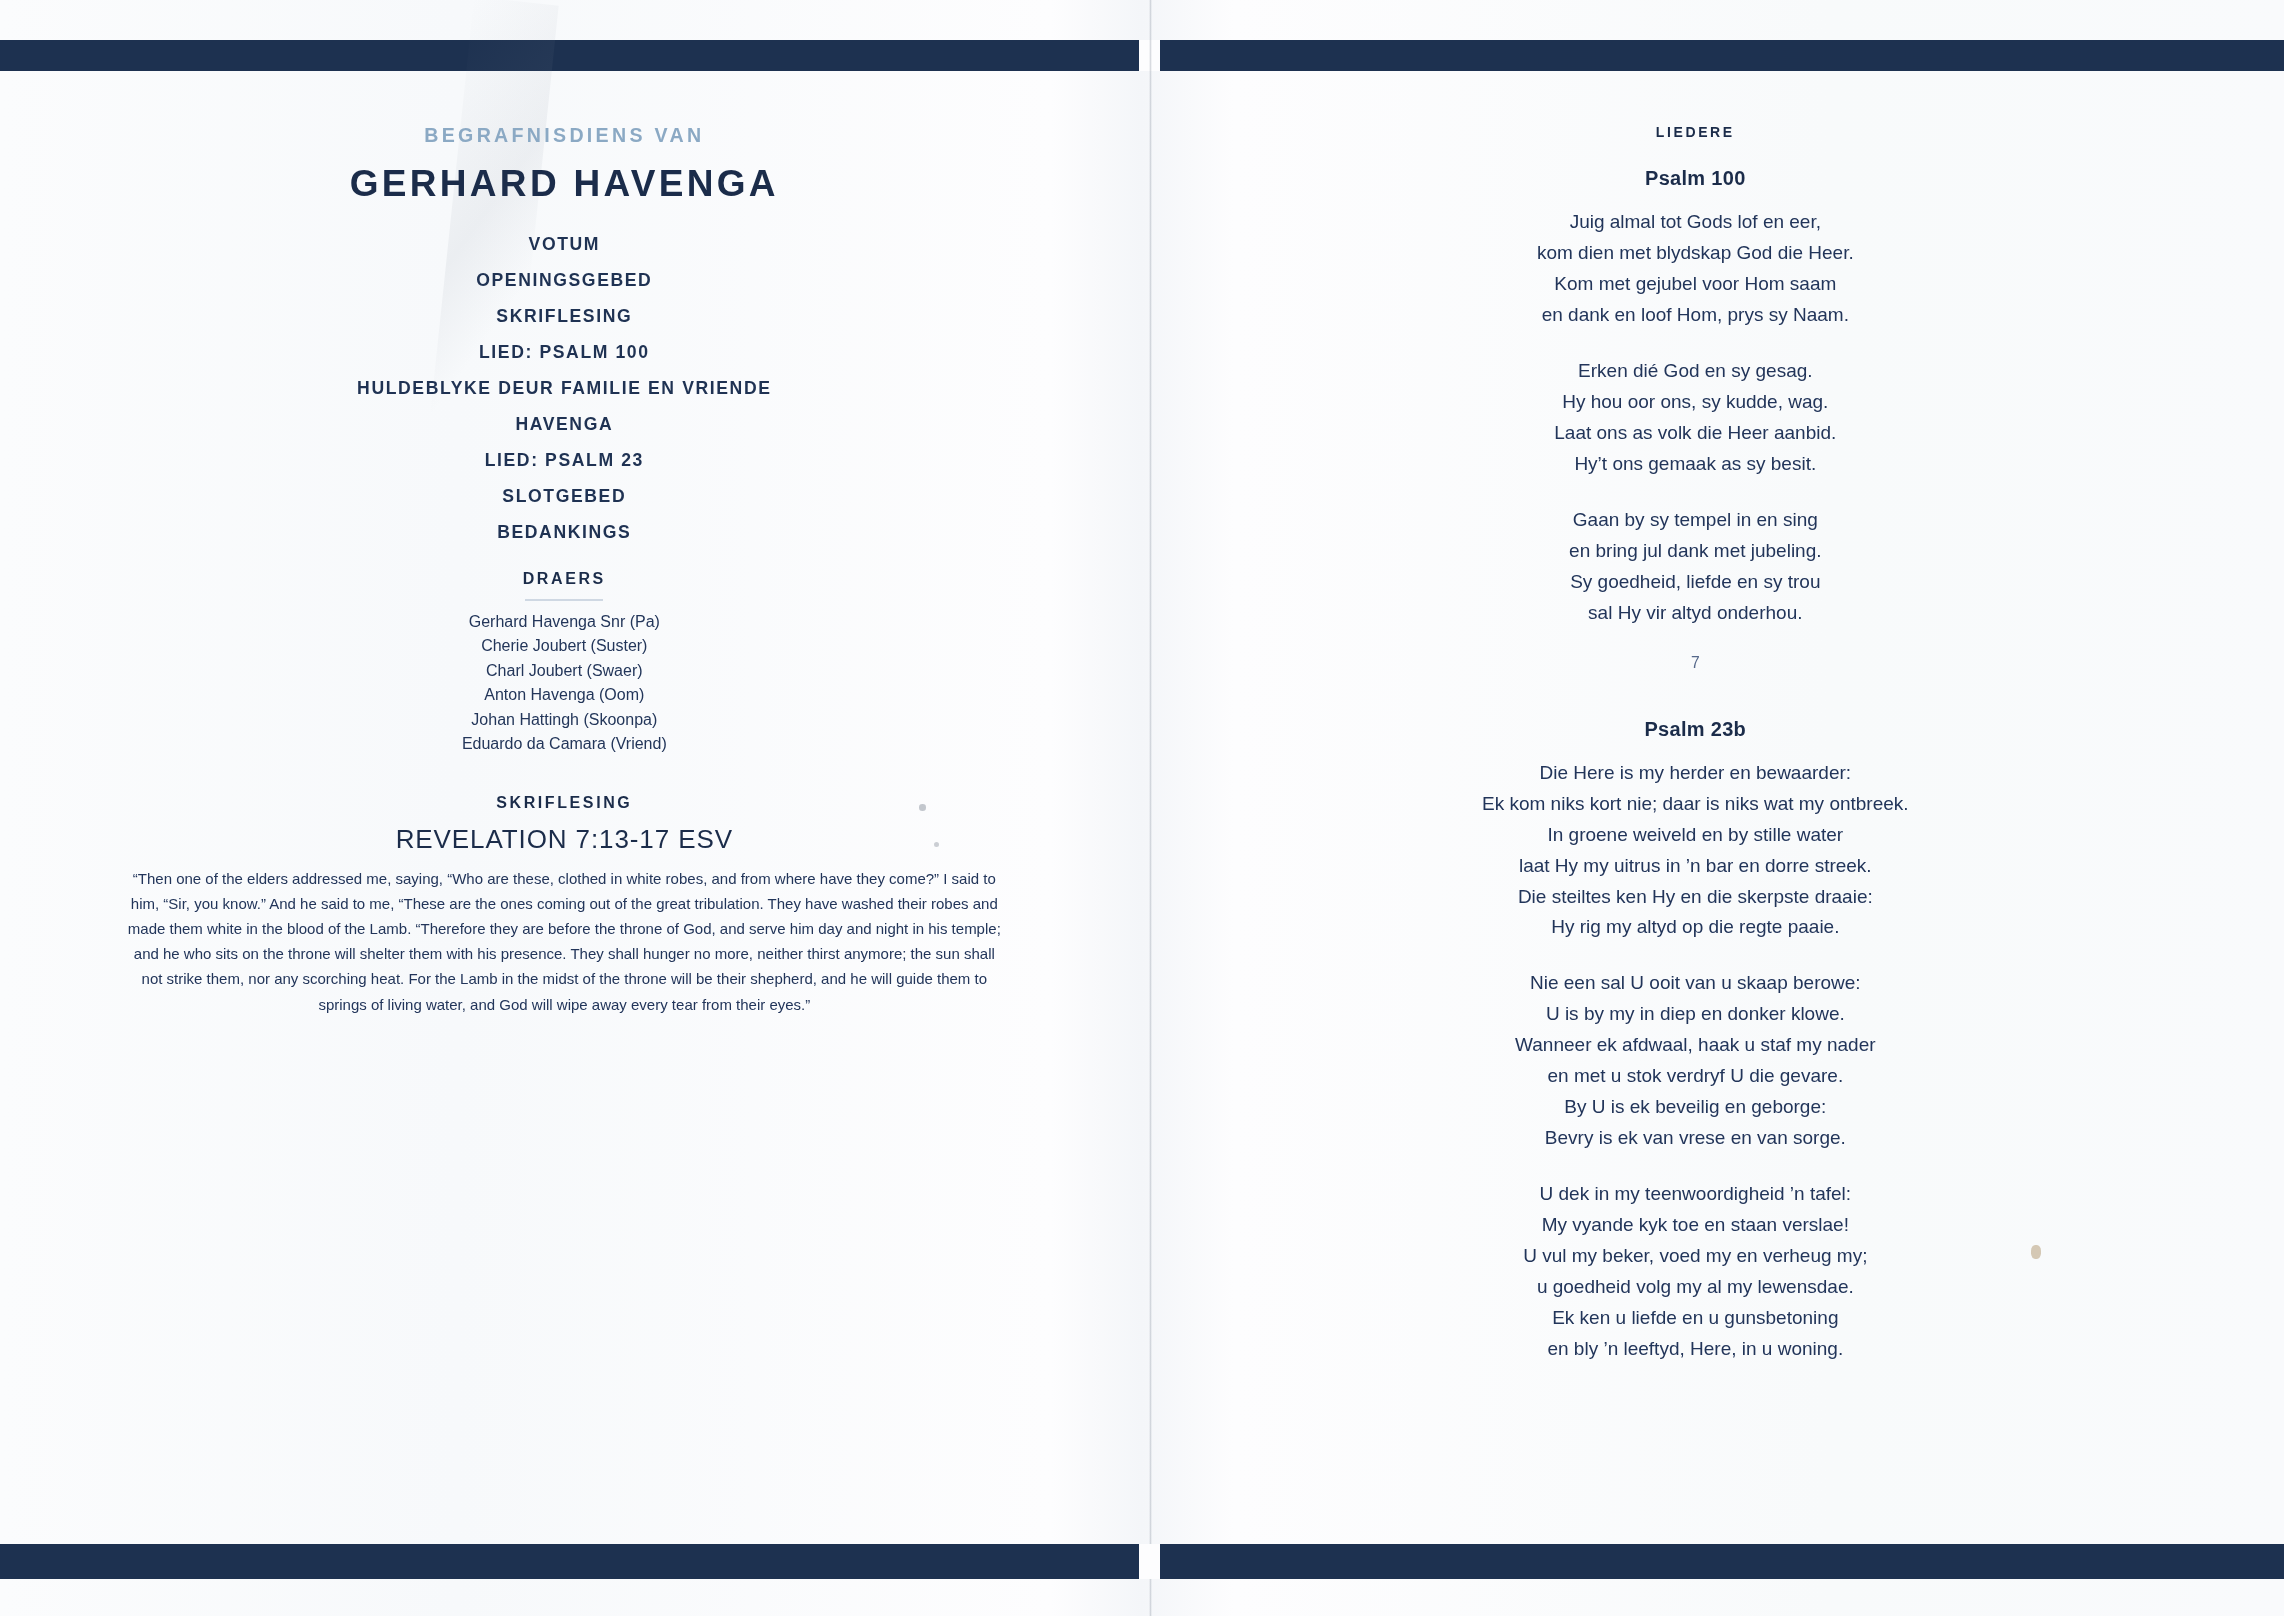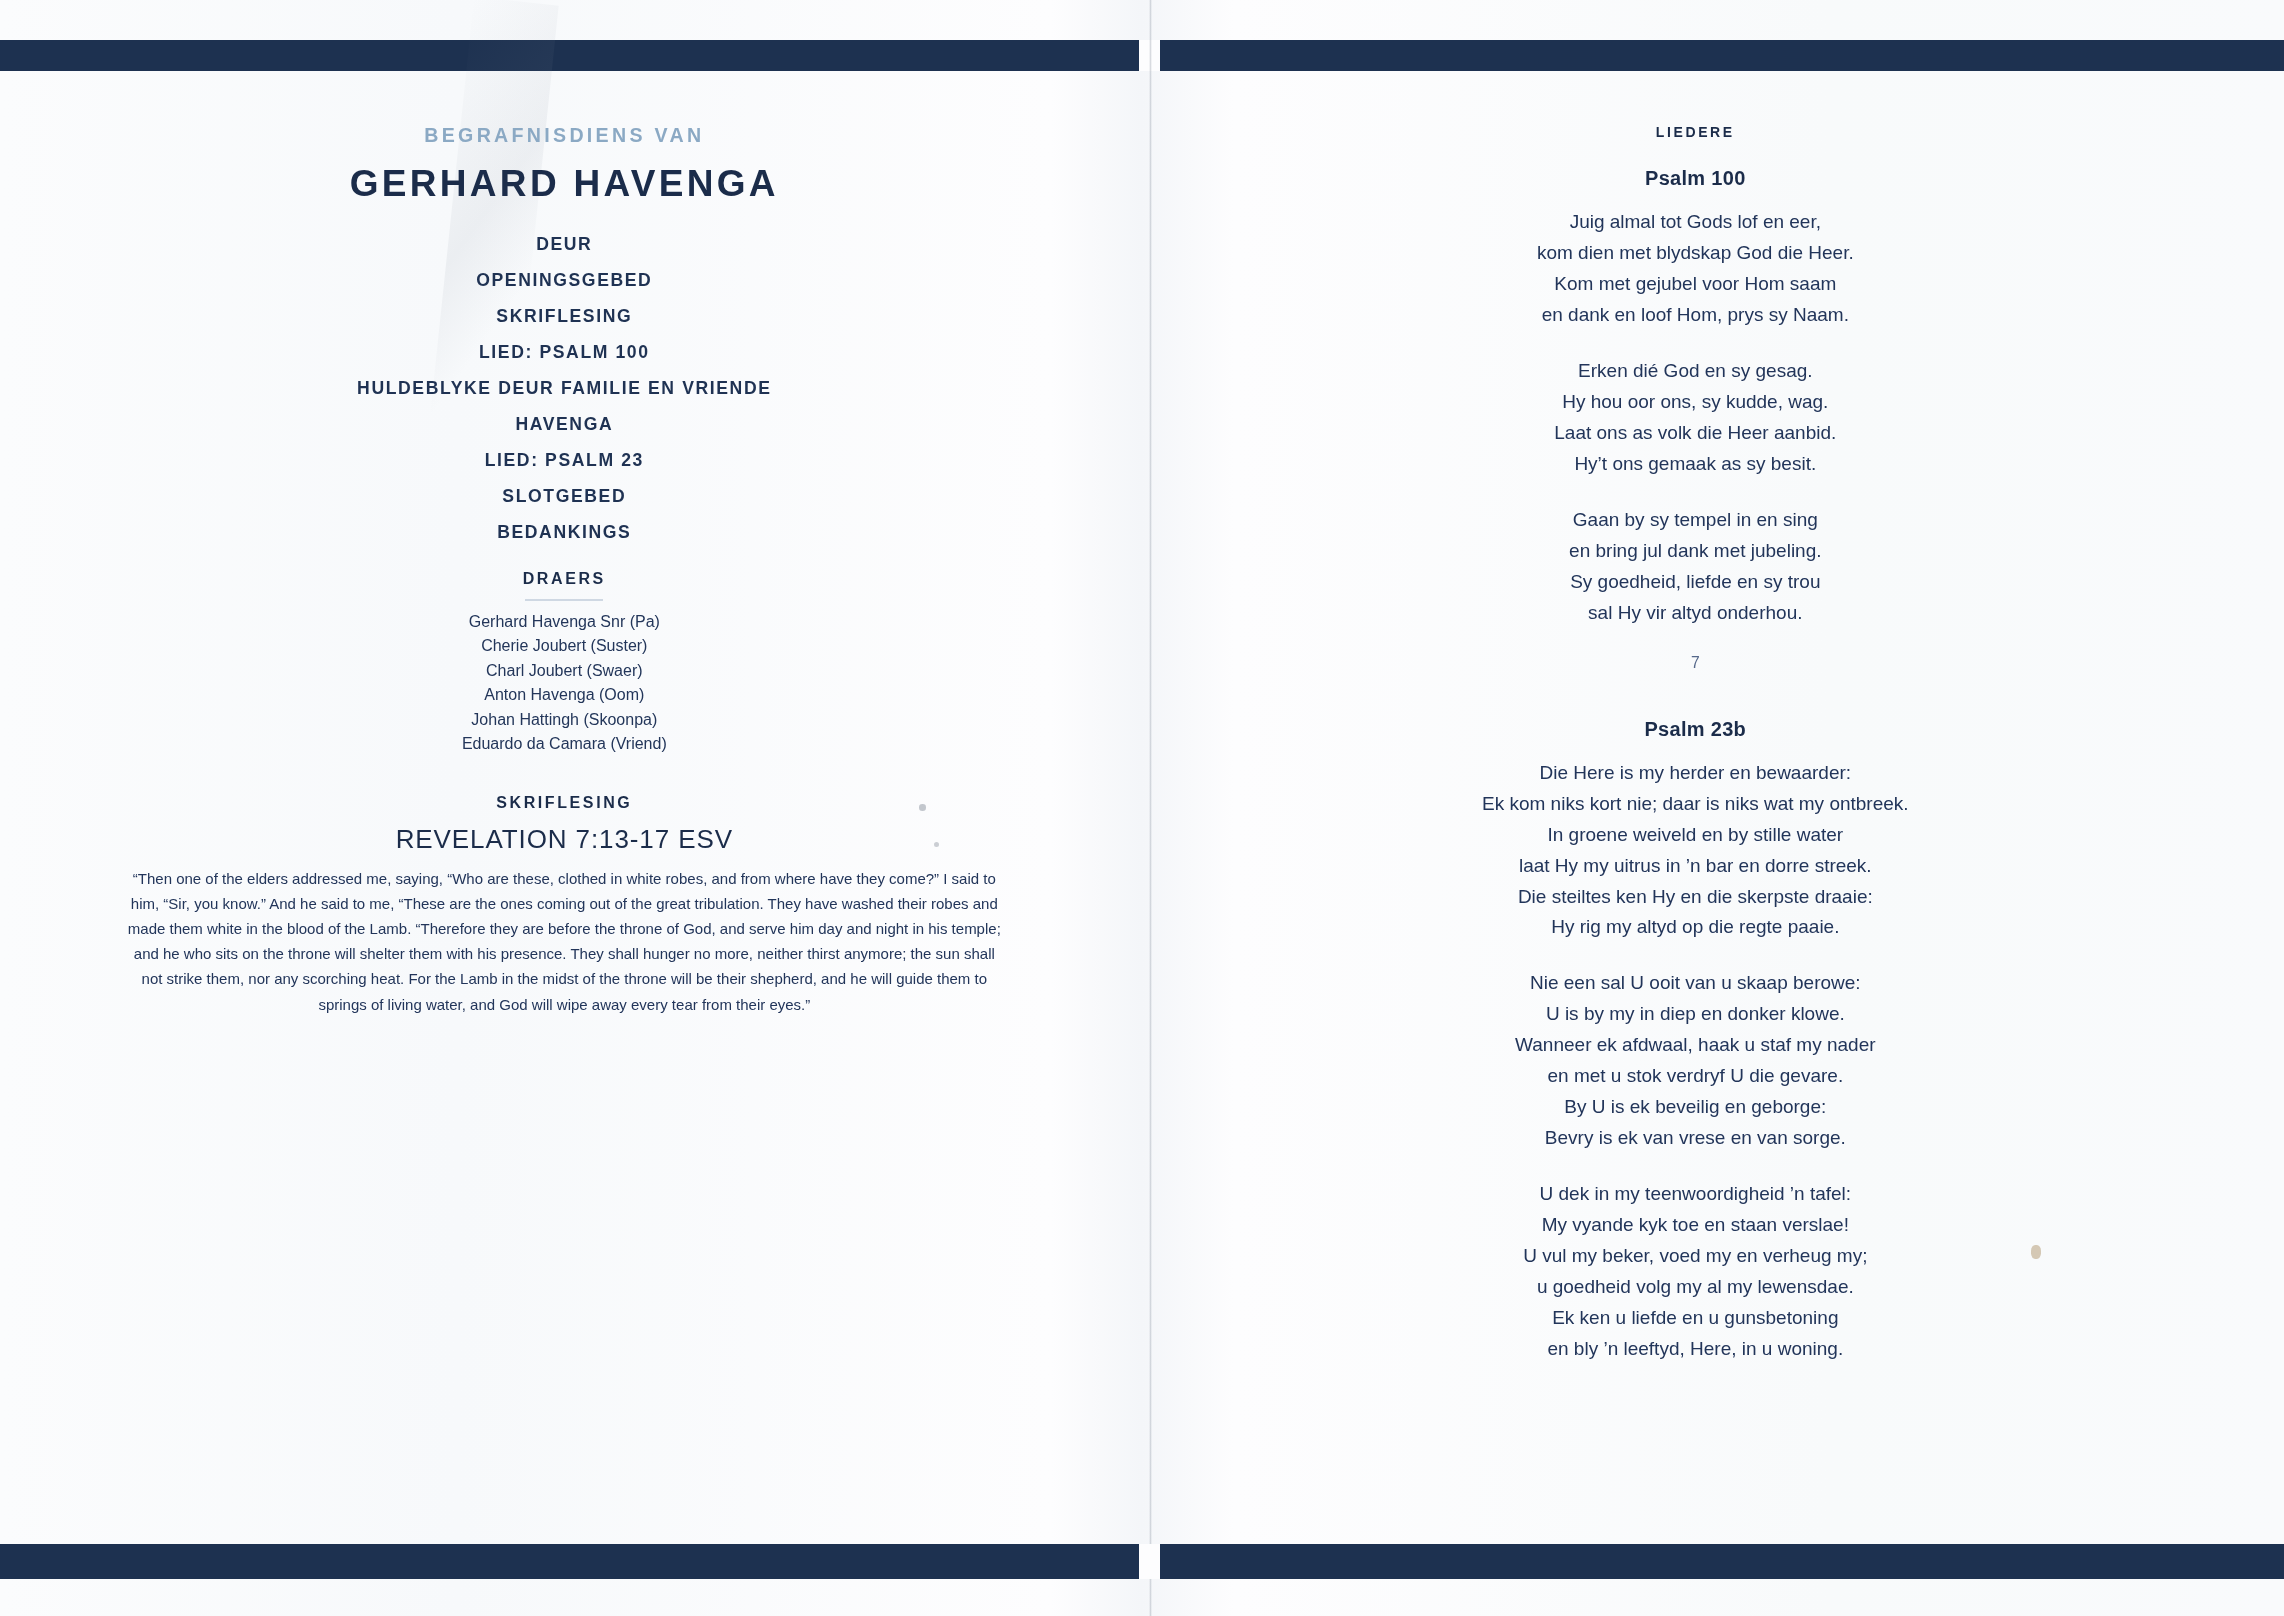--- a/index.html
+++ b/index.html
@@ -213,21 +213,21 @@
   <div class="fold-line"></div>
   <div class="crease"></div>
 
   <div class="columns">
 
     <div class="col col-left">
       <div class="kicker">BEGRAFNISDIENS VAN</div>
       <div class="deceased-name">GERHARD HAVENGA</div>
 
       <ul class="order-list">
-        <li>DEUR</li>
+        <li>VOTUM</li>
         <li>OPENINGSGEBED</li>
         <li>SKRIFLESING</li>
         <li>LIED: PSALM 100</li>
         <li>HULDEBLYKE DEUR FAMILIE EN VRIENDE</li>
         <li>HAVENGA</li>
         <li>LIED: PSALM 23</li>
         <li>SLOTGEBED</li>
         <li>BEDANKINGS</li>
       </ul>
 

